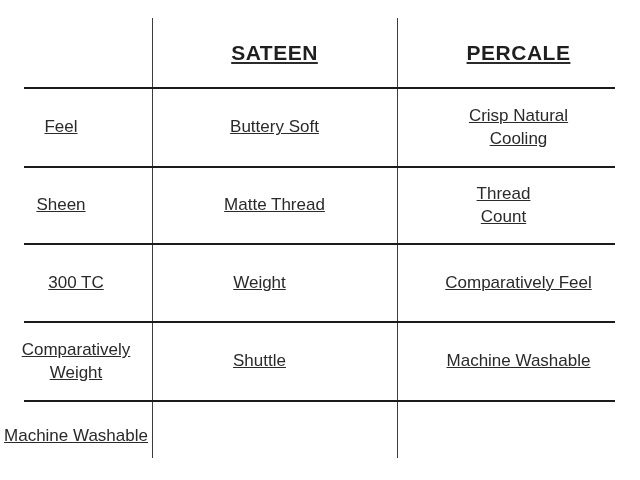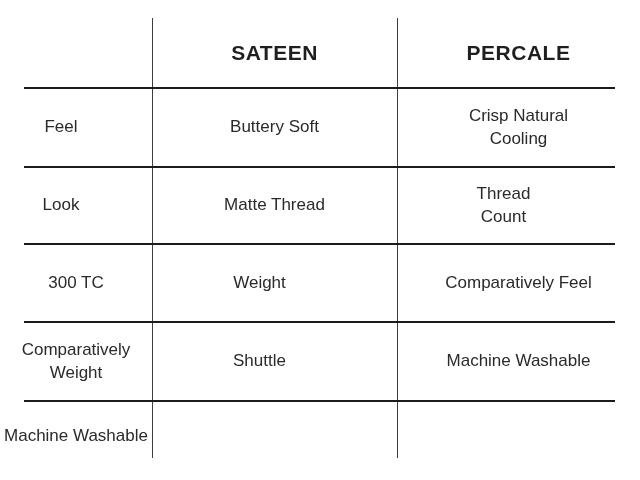--- a/index.html
+++ b/index.html
@@ -41,20 +41,21 @@
 
   
   .grid {
     position: absolute;
     left: 0;
     top: 18px;
     width: 640px;
     display: grid;
     grid-template-columns: 152px 245px 243px;
     grid-template-rows: 70px 79px 77px 78px 79px 71px;
+    text-decoration: underline;
   }
   .cell {
     display: flex;
     align-items: center;
     justify-content: center;
     text-align: center;
     white-space: pre-line;
     font-size: 17px;
     line-height: 1.3;
     color: #2a2a2a;
@@ -86,21 +87,21 @@
 
     <div class="cell label hdr"></div>
     <div class="cell hdr">SATEEN</div>
     <div class="cell hdr">PERCALE</div>
 
     <div class="cell label">Feel</div>
     <div class="cell">Buttery Soft</div>
     <div class="cell">Crisp Natural
 Cooling</div>
 
-    <div class="cell label">Look</div>
+    <div class="cell label">Sheen</div>
     <div class="cell">Matte Thread</div>
 
     <div class="cell label">Thread
 Count</div>
     <div class="cell">300 TC</div>
 
     <div class="cell label">Weight</div>
     <div class="cell">Comparatively Feel</div>
     <div class="cell">Comparatively Weight</div>
 

